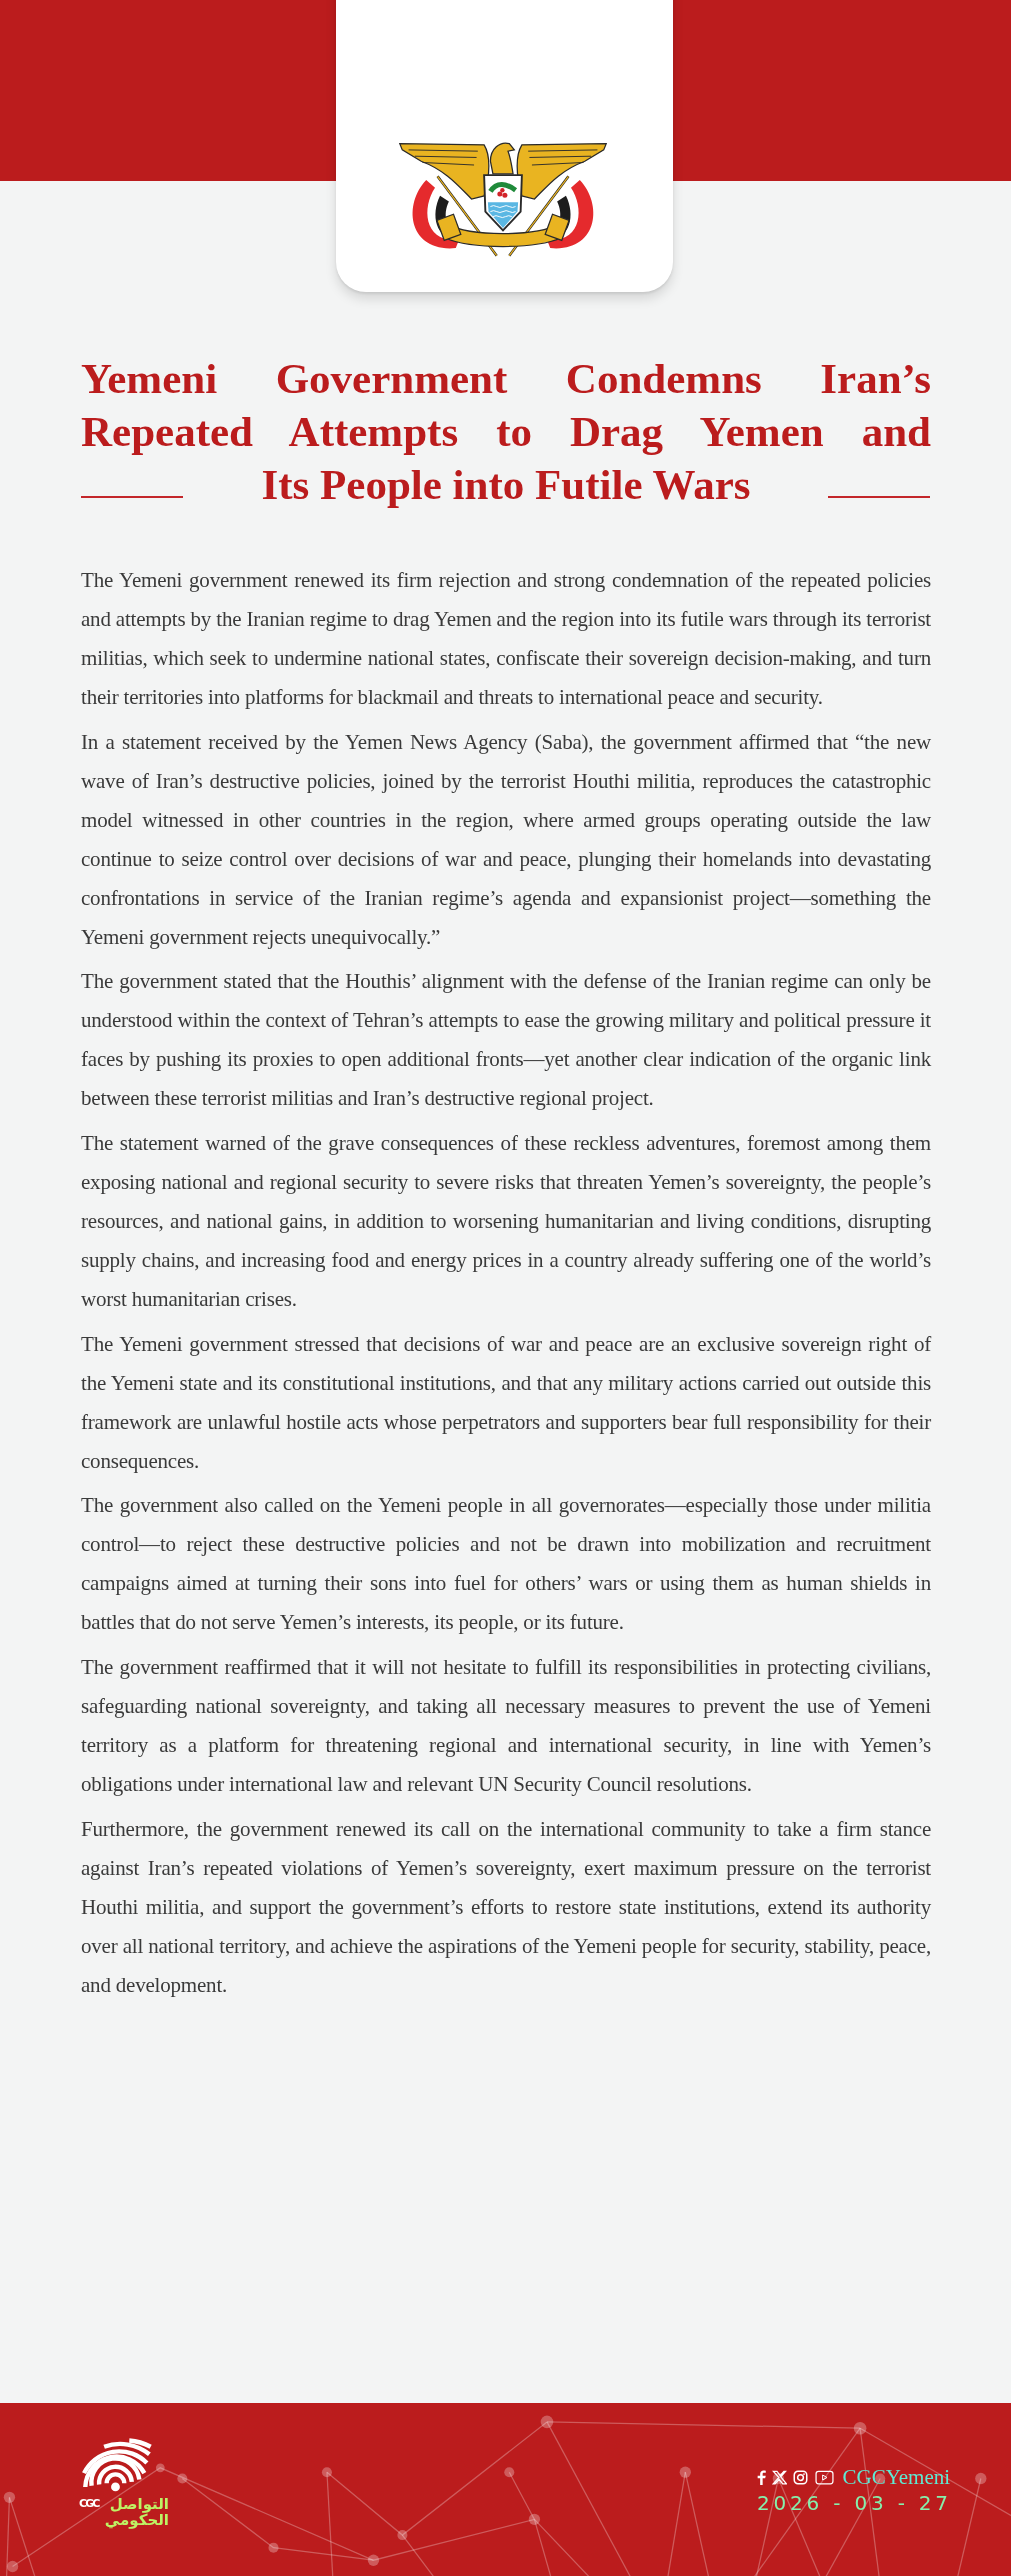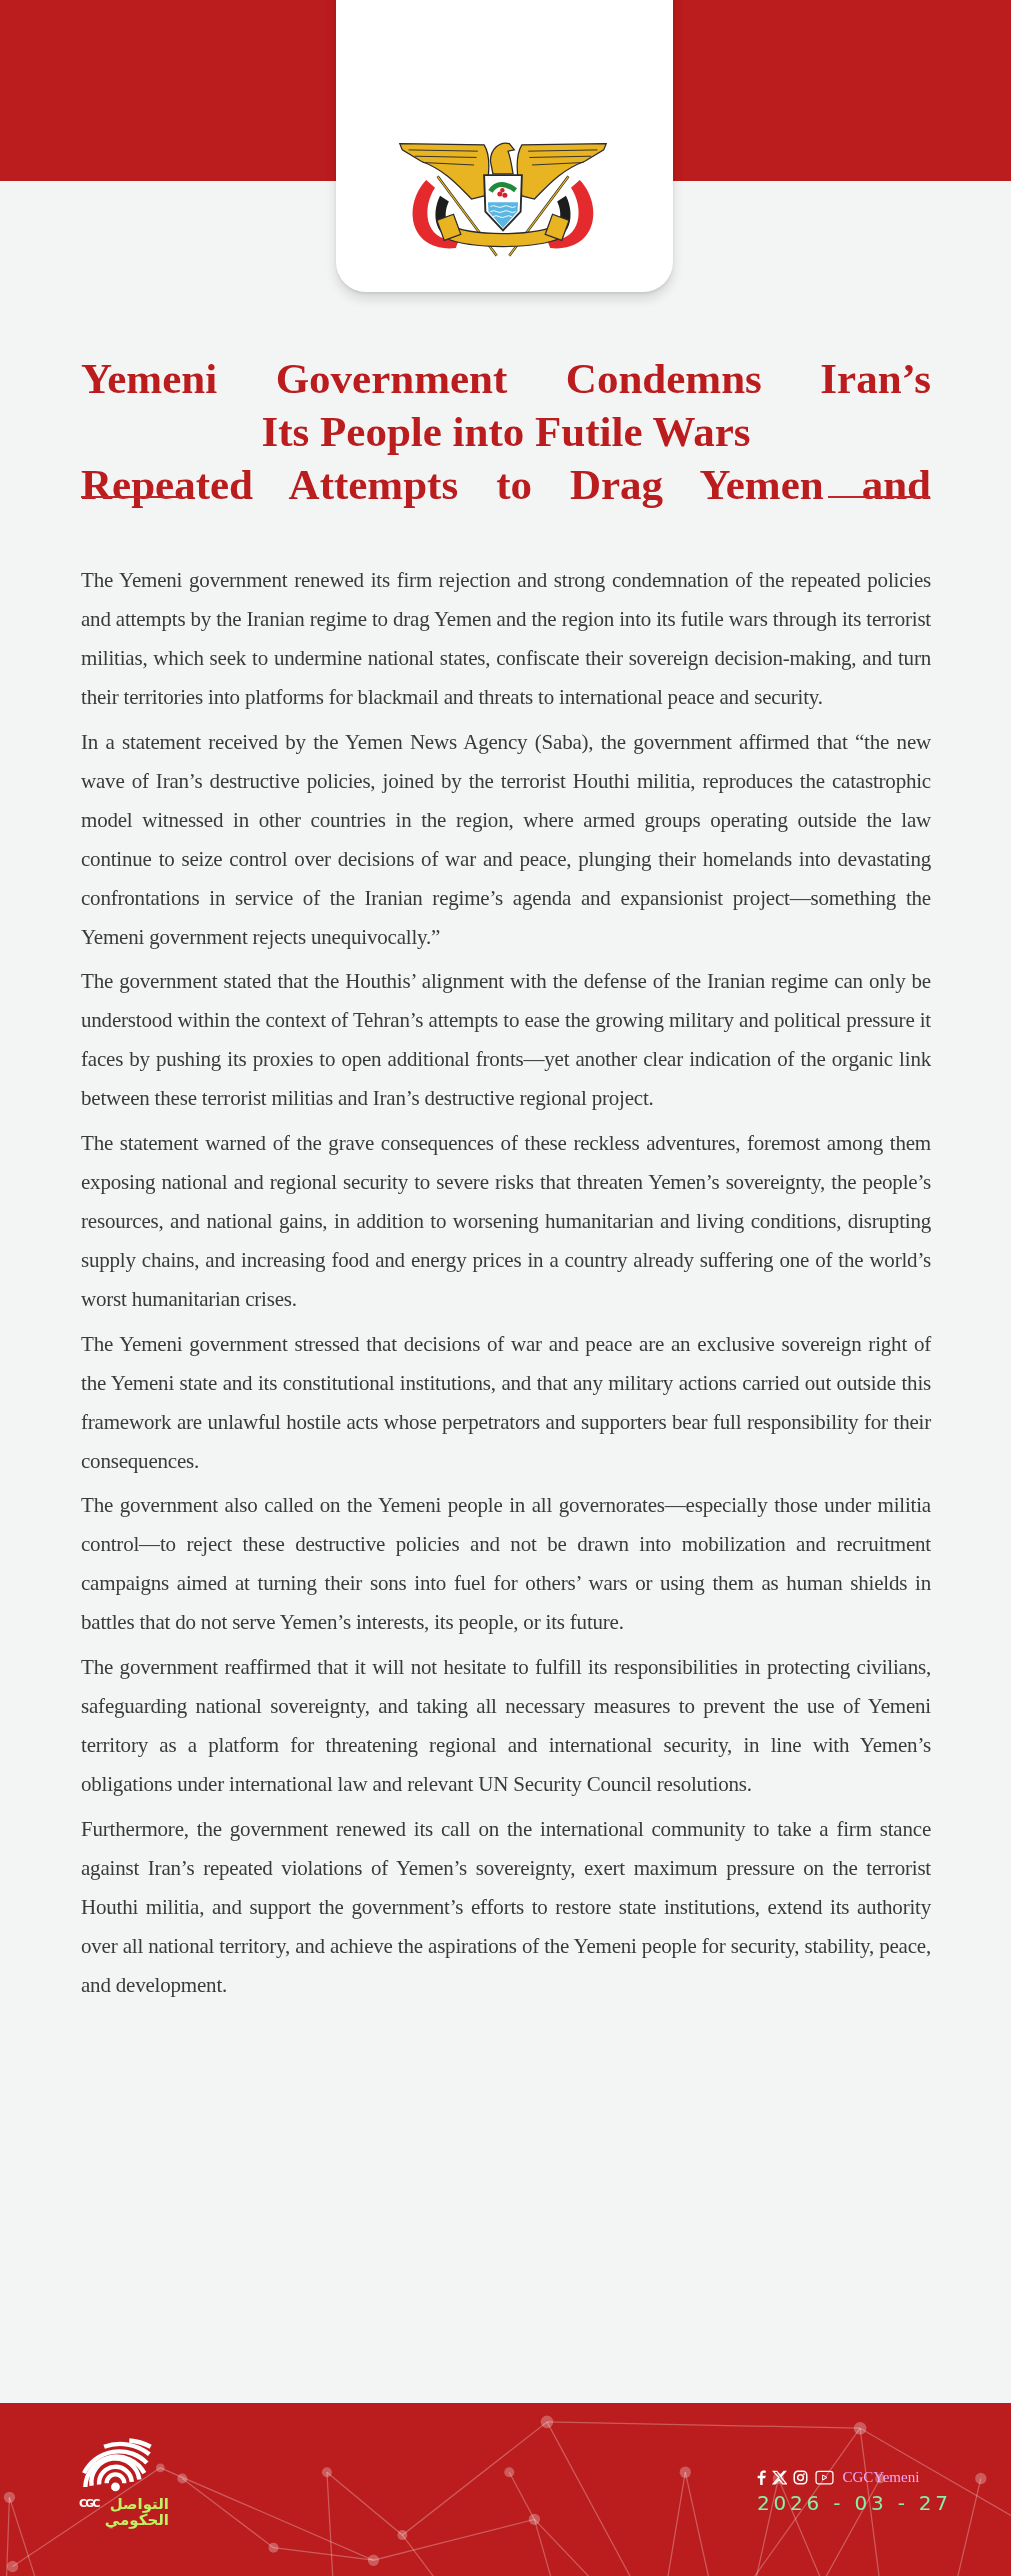--- a/index.html
+++ b/index.html
@@ -41,21 +41,21 @@
     position: absolute; left: 81px; top: 93px; width: 88px;
     color: #bef264; font-family: "DejaVu Sans", sans-serif; font-weight: bold;
     font-size: 15px; line-height: 16.4px; text-align: right; direction: rtl;
   }
   .logo-cgc {
     position: absolute; left: 79px; top: 94px; color: #fff;
     font-family: "DejaVu Sans", sans-serif; font-weight: bold; font-size: 11px; letter-spacing: -1.9px;
   }
   .social { position: absolute; left: 757px; top: 63px; height: 22.6px; display: flex; align-items: center; gap: 6.3px; color: #fff; }
   .social .ic { display: inline-flex; align-items: center; justify-content: center; }
-  .handle { font-family: "Liberation Serif", serif; font-size: 15px; color: #f0abfc; margin-left: 2.5px; }
+  .handle { font-family: "Liberation Serif", serif; font-size: 21px; color: #5eead4; margin-left: 2.5px; }
   .date {
     position: absolute; left: 757px; top: 88px; color: #86efac;
     font-family: "DejaVu Sans", sans-serif; font-size: 20px; letter-spacing: 3.8px;
   }
 </style>
 </head>
 <body>
 
 <div class="top-band"></div>
 
@@ -88,22 +88,22 @@
     <circle cx="169" cy="86" r="3.5" fill="#d2232a"></circle>
 
     <path d="M80 140 C120 160 220 160 260 140 L262 162 C220 180 120 180 78 162 Z" fill="#e9b421" stroke="#2a2a2a" stroke-width="2"></path>
     <rect x="70" y="128" width="28" height="34" fill="#e9b421" stroke="#2a2a2a" stroke-width="2" transform="rotate(-20 84 145)"></rect>
     <rect x="242" y="128" width="28" height="34" fill="#e9b421" stroke="#2a2a2a" stroke-width="2" transform="rotate(20 256 145)"></rect>
   </svg>
 </div>
 
 <div class="title">
   <span class="line">Yemeni Government Condemns Iran’s</span>
+  <span class="line">Repeated Attempts to Drag Yemen and</span>
   <span class="line last">Its People into Futile Wars</span>
-  <span class="line">Repeated Attempts to Drag Yemen and</span>
 </div>
 <div class="rule left"></div>
 <div class="rule right"></div>
 
 <div class="body-text">
   <p>The Yemeni government renewed its firm rejection and strong condemnation of the repeated policies and attempts by the Iranian regime to drag Yemen and the region into its futile wars through its terrorist militias, which seek to undermine national states, confiscate their sovereign decision-making, and turn their territories into platforms for blackmail and threats to international peace and security.</p>
   <p>In a statement received by the Yemen News Agency (Saba), the government affirmed that “the new wave of Iran’s destructive policies, joined by the terrorist Houthi militia, reproduces the catastrophic model witnessed in other countries in the region, where armed groups operating outside the law continue to seize control over decisions of war and peace, plunging their homelands into devastating confrontations in service of the Iranian regime’s agenda and expansionist project—something the Yemeni government rejects unequivocally.”</p>
   <p>The government stated that the Houthis’ alignment with the defense of the Iranian regime can only be understood within the context of Tehran’s attempts to ease the growing military and political pressure it faces by pushing its proxies to open additional fronts—yet another clear indication of the organic link between these terrorist militias and Iran’s destructive regional project.</p>
   <p>The statement warned of the grave consequences of these reckless adventures, foremost among them exposing national and regional security to severe risks that threaten Yemen’s sovereignty, the people’s resources, and national gains, in addition to worsening humanitarian and living conditions, disrupting supply chains, and increasing food and energy prices in a country already suffering one of the world’s worst humanitarian crises.</p>
   <p>The Yemeni government stressed that decisions of war and peace are an exclusive sovereign right of the Yemeni state and its constitutional institutions, and that any military actions carried out outside this framework are unlawful hostile acts whose perpetrators and supporters bear full responsibility for their consequences.</p>

